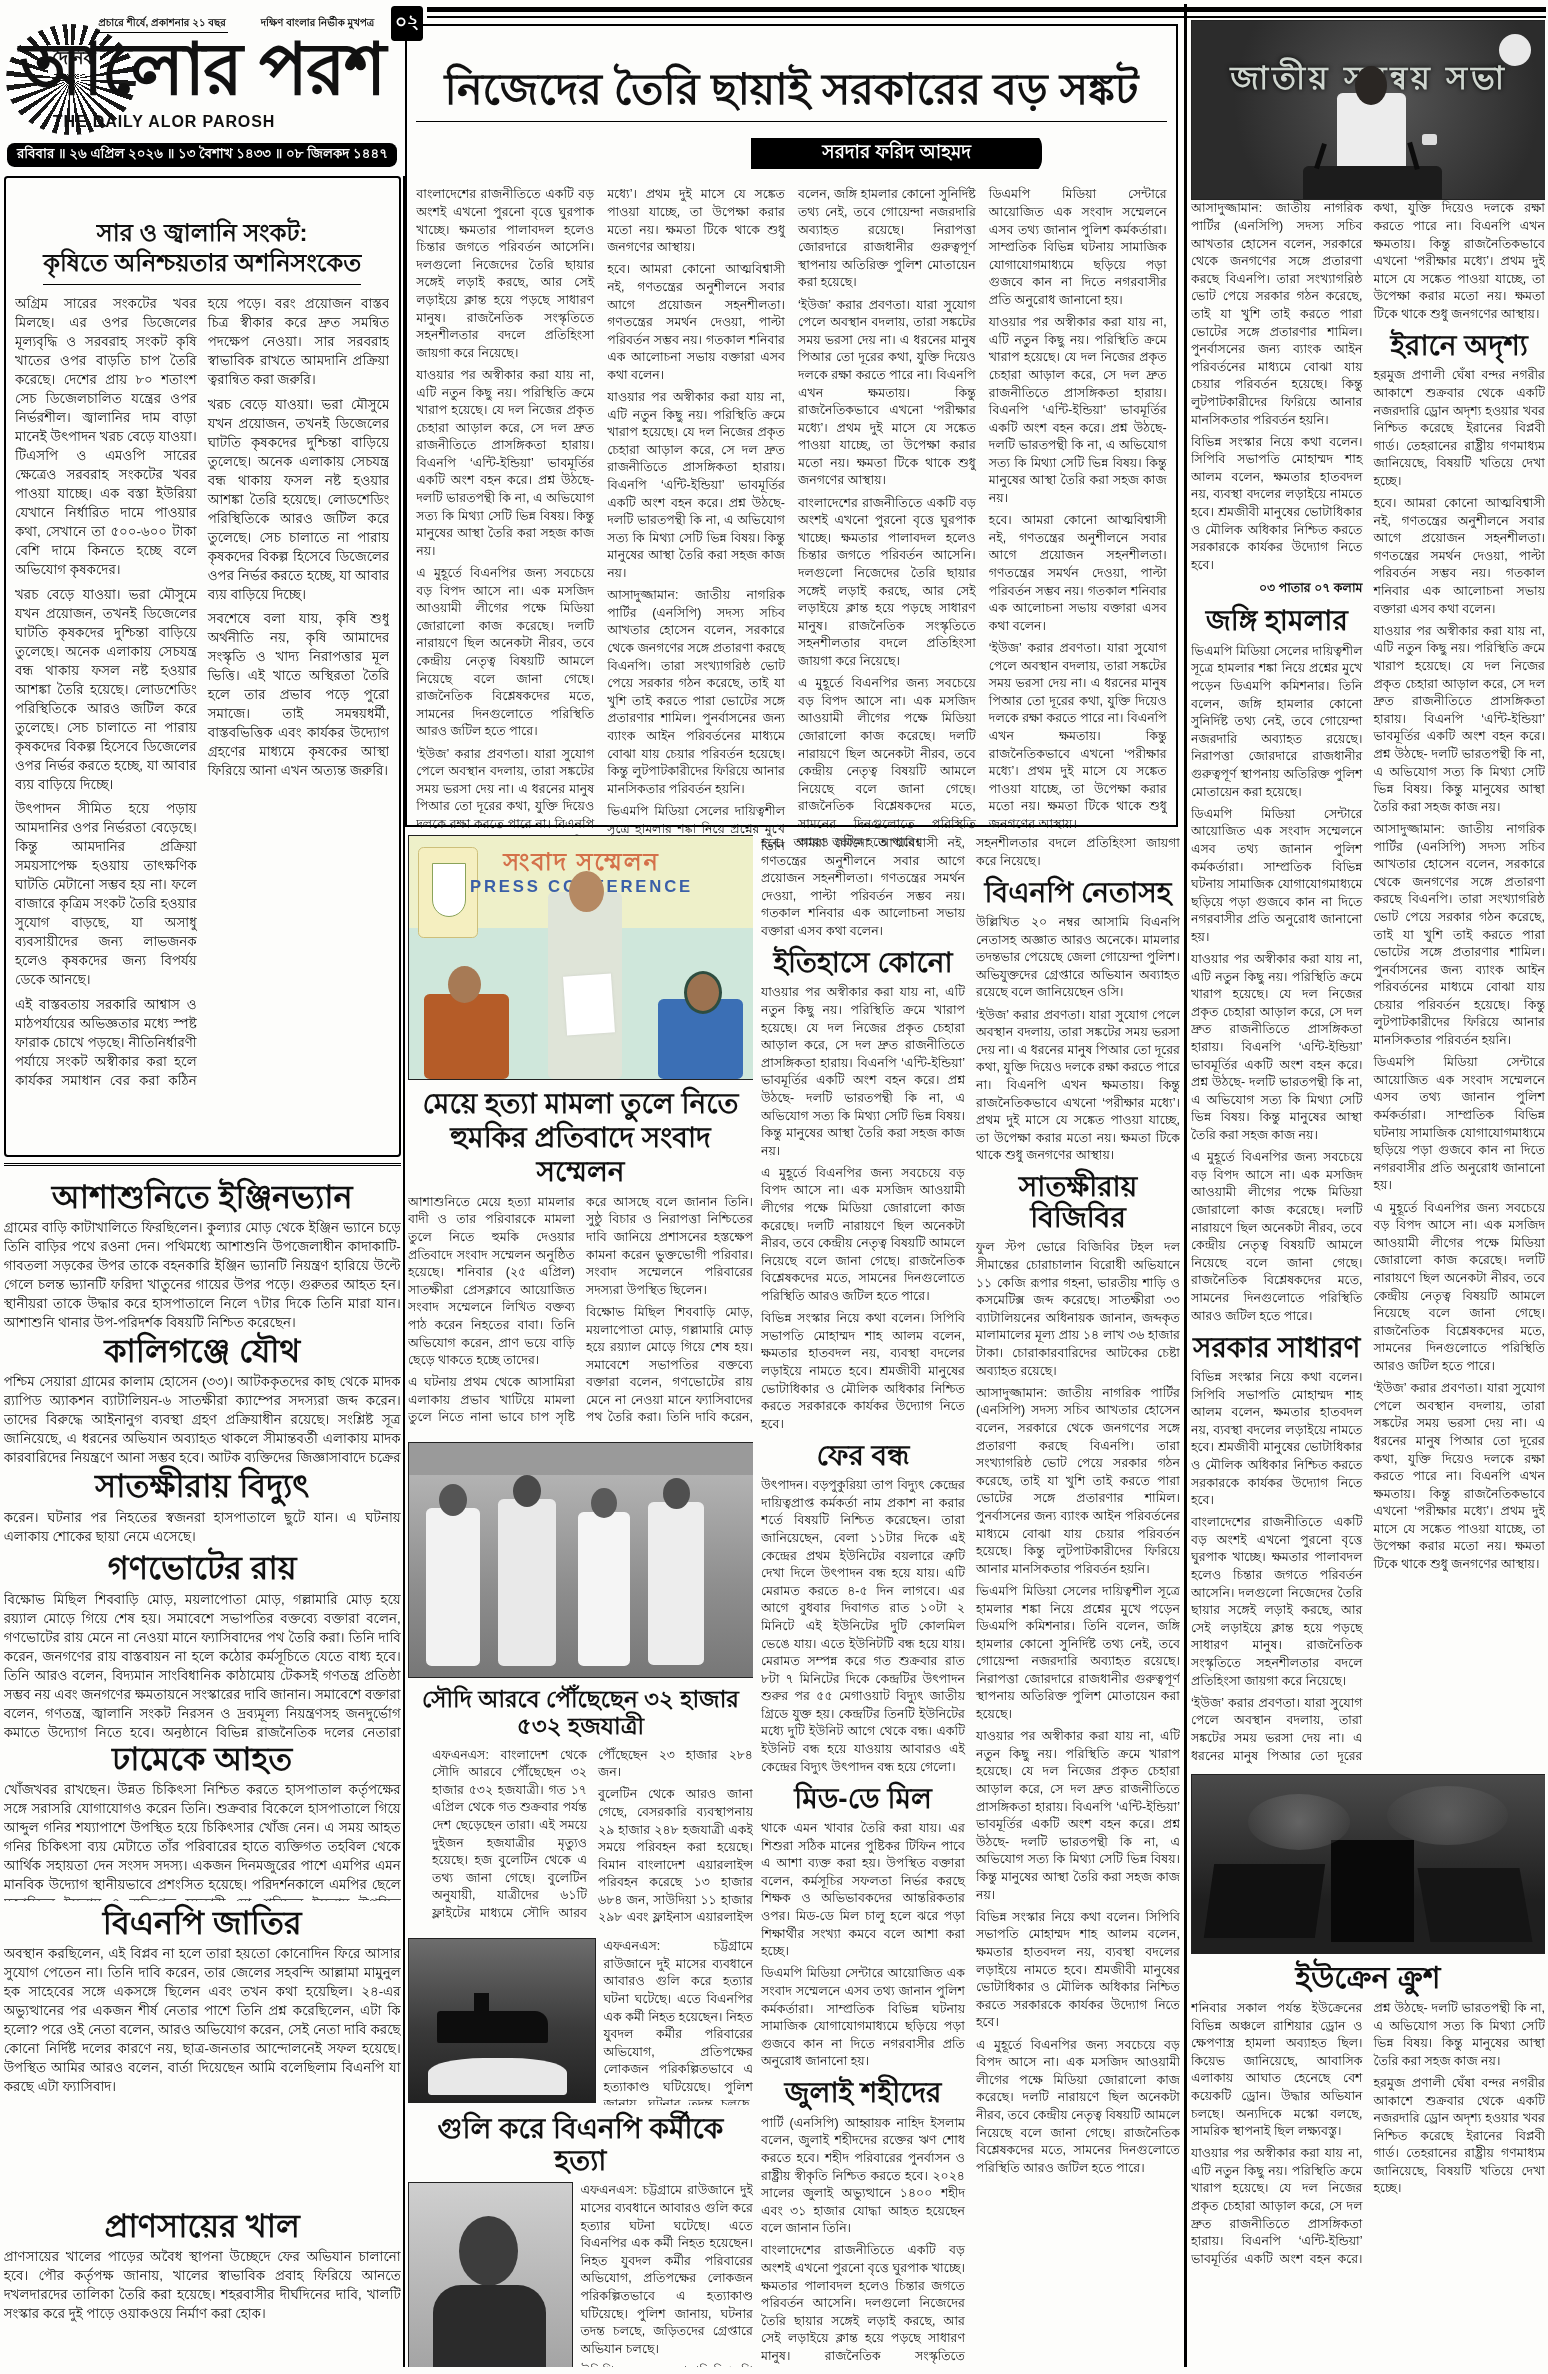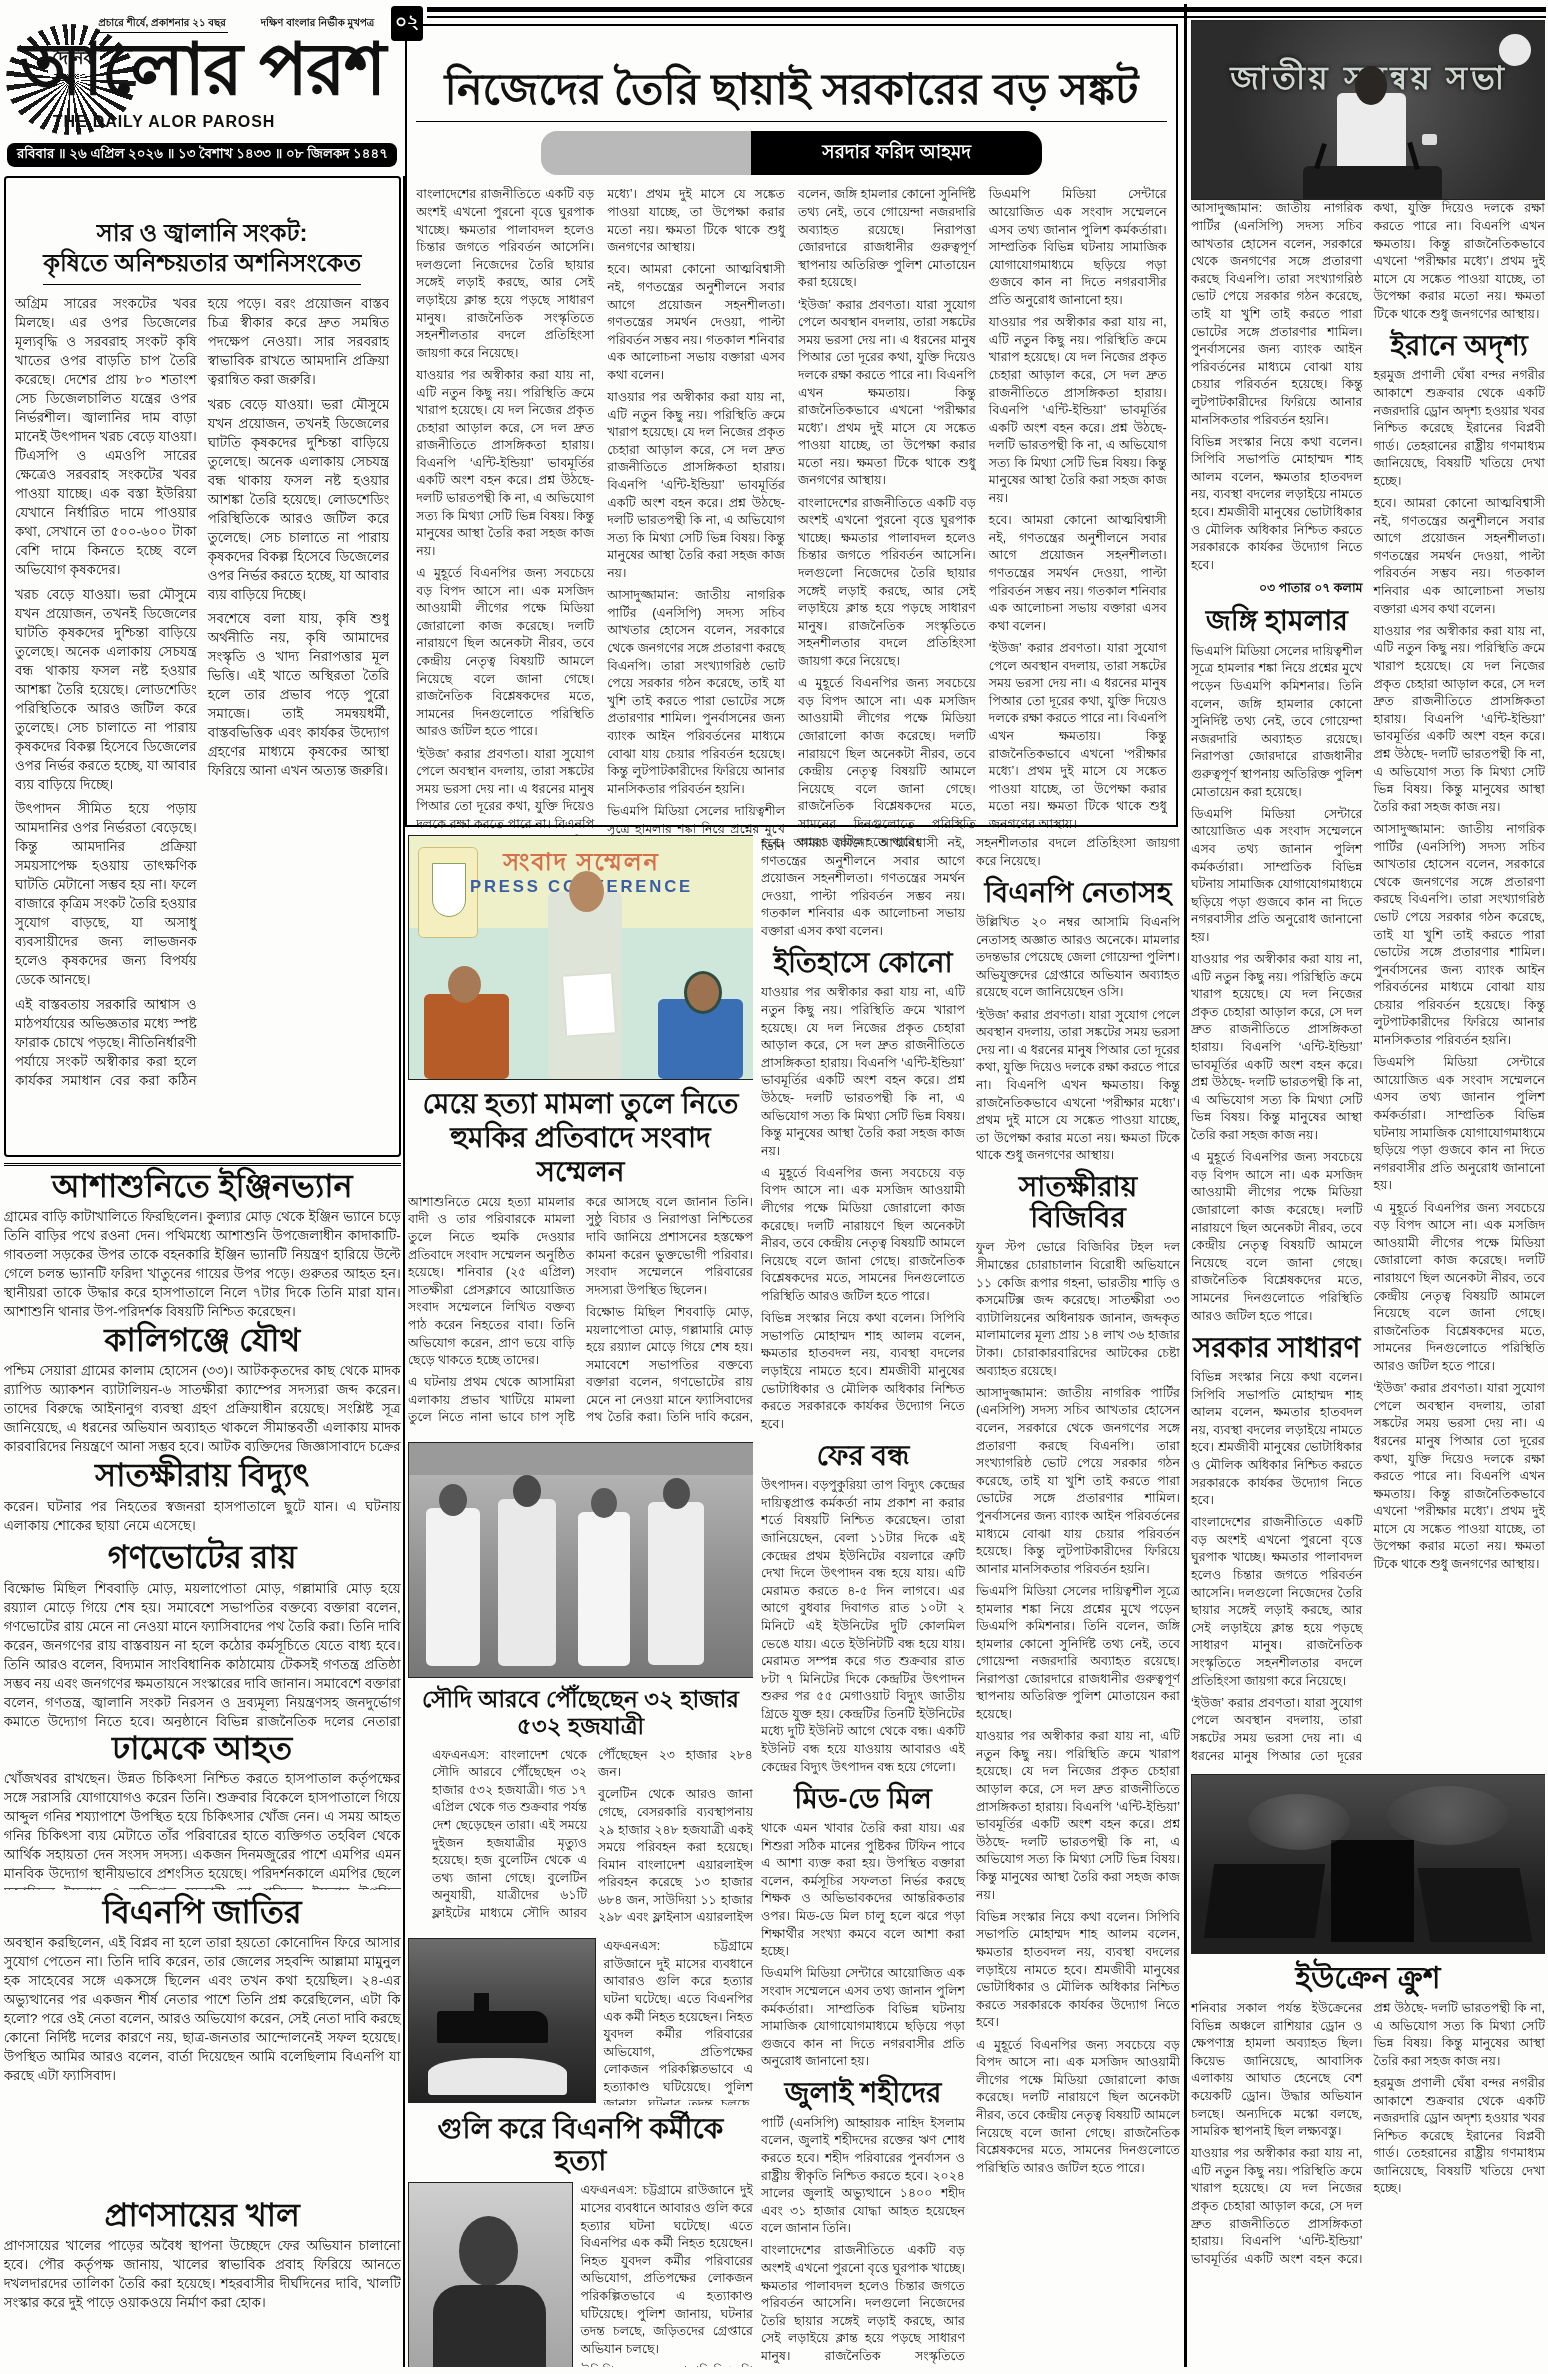--- a/index.html
+++ b/index.html
@@ -8,21 +8,21 @@
   .abs{position:absolute;}
   .bt{font-size:12.5px;line-height:17.6px;text-align:justify;margin:0 0 4.6px;}
   .bt-lg{font-size:13.4px;line-height:19px;text-align:justify;margin:0 0 5.6px;}
   .cols2{column-count:2;column-gap:11px;column-fill:auto;height:100%;overflow:hidden;}
   .cols4{column-count:4;column-gap:13px;column-fill:auto;height:100%;overflow:hidden;}
   .sub-mid{font-size:28px;font-weight:bold;text-align:center;line-height:1.1;margin:7.4px 0 5.6px;column-span:none;}
   .sub-left{font-size:32px;font-weight:bold;text-align:center;line-height:1.05;margin:3.7px 0 3.7px;}
   .headline{font-weight:bold;text-align:center;margin-top:33px;}
   .photo{overflow:hidden;position:relative;border:0.9px solid #222;}
   .caption-on-photo{position:absolute;width:100%;text-align:center;font-weight:bold;}
-  .pill{display:flex;height:44px;border-radius:16px;overflow:hidden;}
+  .pill{display:flex;height:44px;border-radius:16px;overflow:hidden;align-items:center;}
   .pill .g{background:#b9b9b9;width:42%;}
   .pill .b{background:#000;color:#fff;width:58%;display:flex;align-items:center;justify-content:center;
            font-size:18.6px;font-weight:bold;}
   .rule-h{background:#000;}
   .note-right{font-size:12.5px;font-weight:bold;text-align:right;margin:0 0 5.6px;}
   .ed-box{border:2.8px solid #000;border-radius:3.7px;}
   .person{position:absolute;border-radius:5.6px;}
   .head{position:absolute;border-radius:50%;}
 </style>
 </head>
@@ -81,21 +81,21 @@
     <div class="cols2" style="height:798px;">
       <p class="bt-lg">অগ্রিম সারের সংকটের খবর মিলছে। এর ওপর ডিজেলের মূল্যবৃদ্ধি ও সরবরাহ সংকট কৃষি খাতের ওপর বাড়তি চাপ তৈরি করেছে। দেশের প্রায় ৮০ শতাংশ সেচ ডিজেলচালিত যন্ত্রের ওপর নির্ভরশীল। জ্বালানির দাম বাড়া মানেই উৎপাদন খরচ বেড়ে যাওয়া। টিএসপি ও এমওপি সারের ক্ষেত্রেও সরবরাহ সংকটের খবর পাওয়া যাচ্ছে। এক বস্তা ইউরিয়া যেখানে নির্ধারিত দামে পাওয়ার কথা, সেখানে তা ৫০০-৬০০ টাকা বেশি দামে কিনতে হচ্ছে বলে অভিযোগ কৃষকদের।</p>
       <p class="bt-lg">খরচ বেড়ে যাওয়া। ভরা মৌসুমে যখন প্রয়োজন, তখনই ডিজেলের ঘাটতি কৃষকদের দুশ্চিন্তা বাড়িয়ে তুলেছে। অনেক এলাকায় সেচযন্ত্র বন্ধ থাকায় ফসল নষ্ট হওয়ার আশঙ্কা তৈরি হয়েছে। লোডশেডিং পরিস্থিতিকে আরও জটিল করে তুলেছে। সেচ চালাতে না পারায় কৃষকদের বিকল্প হিসেবে ডিজেলের ওপর নির্ভর করতে হচ্ছে, যা আবার ব্যয় বাড়িয়ে দিচ্ছে।</p>
       <p class="bt-lg">উৎপাদন সীমিত হয়ে পড়ায় আমদানির ওপর নির্ভরতা বেড়েছে। কিন্তু আমদানির প্রক্রিয়া সময়সাপেক্ষ হওয়ায় তাৎক্ষণিক ঘাটতি মেটানো সম্ভব হয় না। ফলে বাজারে কৃত্রিম সংকট তৈরি হওয়ার সুযোগ বাড়ছে, যা অসাধু ব্যবসায়ীদের জন্য লাভজনক হলেও কৃষকদের জন্য বিপর্যয় ডেকে আনছে।</p>
       <p class="bt-lg">এই বাস্তবতায় সরকারি আশ্বাস ও মাঠপর্যায়ের অভিজ্ঞতার মধ্যে স্পষ্ট ফারাক চোখে পড়ছে। নীতিনির্ধারণী পর্যায়ে সংকট অস্বীকার করা হলে কার্যকর সমাধান বের করা কঠিন হয়ে পড়ে। বরং প্রয়োজন বাস্তব চিত্র স্বীকার করে দ্রুত সমন্বিত পদক্ষেপ নেওয়া। সার সরবরাহ স্বাভাবিক রাখতে আমদানি প্রক্রিয়া ত্বরান্বিত করা জরুরি।</p>
       <p class="bt-lg">খরচ বেড়ে যাওয়া। ভরা মৌসুমে যখন প্রয়োজন, তখনই ডিজেলের ঘাটতি কৃষকদের দুশ্চিন্তা বাড়িয়ে তুলেছে। অনেক এলাকায় সেচযন্ত্র বন্ধ থাকায় ফসল নষ্ট হওয়ার আশঙ্কা তৈরি হয়েছে। লোডশেডিং পরিস্থিতিকে আরও জটিল করে তুলেছে। সেচ চালাতে না পারায় কৃষকদের বিকল্প হিসেবে ডিজেলের ওপর নির্ভর করতে হচ্ছে, যা আবার ব্যয় বাড়িয়ে দিচ্ছে।</p>
       <p class="bt-lg">সবশেষে বলা যায়, কৃষি শুধু অর্থনীতি নয়, কৃষি আমাদের সংস্কৃতি ও খাদ্য নিরাপত্তার মূল ভিত্তি। এই খাতে অস্থিরতা তৈরি হলে তার প্রভাব পড়ে পুরো সমাজে। তাই সমন্বয়ধর্মী, বাস্তবভিত্তিক এবং কার্যকর উদ্যোগ গ্রহণের মাধ্যমে কৃষকের আস্থা ফিরিয়ে আনা এখন অত্যন্ত জরুরি।</p>
     </div>
   </div>
 
-  <div class="abs" style="left:3.7px;top:1163px;width:397px;height:1206px;border-top:3.7px double #000;padding-top:0;overflow:hidden;box-sizing:border-box;">
+  <div class="abs" style="left:3.7px;top:1163px;width:397px;height:1206px;border-top:3.7px double #000;padding-top:11px;overflow:hidden;box-sizing:border-box;">
     <div class="sub-left">আশাশুনিতে ইঞ্জিনভ্যান</div>
     <p class="bt-lg" style="height:111px;overflow:hidden;">গ্রামের বাড়ি কাটাখালিতে ফিরছিলেন। কুল্যার মোড় থেকে ইঞ্জিন ভ্যানে চড়ে তিনি বাড়ির পথে রওনা দেন। পথিমধ্যে আশাশুনি উপজেলাধীন কাদাকাটি-গাবতলা সড়কের উপর তাকে বহনকারি ইঞ্জিন ভ্যানটি নিয়ন্ত্রণ হারিয়ে উল্টে গেলে চলন্ত ভ্যানটি ফরিদা খাতুনের গায়ের উপর পড়ে। গুরুতর আহত হন। স্থানীয়রা তাকে উদ্ধার করে হাসপাতালে নিলে ৭টার দিকে তিনি মারা যান। আশাশুনি থানার উপ-পরিদর্শক বিষয়টি নিশ্চিত করেছেন।</p>
     <div class="sub-left">কালিগঞ্জে যৌথ</div>
     <p class="bt-lg" style="height:93px;overflow:hidden;">পশ্চিম সেয়ারা গ্রামের কালাম হোসেন (৩৩)। আটককৃতদের কাছ থেকে মাদক র‍্যাপিড অ্যাকশন ব্যাটালিয়ন-৬ সাতক্ষীরা ক্যাম্পের সদস্যরা জব্দ করেন। তাদের বিরুদ্ধে আইনানুগ ব্যবস্থা গ্রহণ প্রক্রিয়াধীন রয়েছে। সংশ্লিষ্ট সূত্র জানিয়েছে, এ ধরনের অভিযান অব্যাহত থাকলে সীমান্তবর্তী এলাকায় মাদক কারবারিদের নিয়ন্ত্রণে আনা সম্ভব হবে। আটক ব্যক্তিদের জিজ্ঞাসাবাদে চক্রের অন্য সদস্যদের শনাক্তের চেষ্টা চলছে।</p>
     <div class="sub-left">সাতক্ষীরায় বিদ্যুৎ</div>
     <p class="bt-lg" style="height:39px;overflow:hidden;">করেন। ঘটনার পর নিহতের স্বজনরা হাসপাতালে ছুটে যান। এ ঘটনায় এলাকায় শোকের ছায়া নেমে এসেছে।</p>
     <div class="sub-left">গণভোটের রায়</div>
     <p class="bt-lg" style="height:148px;overflow:hidden;">বিক্ষোভ মিছিল শিববাড়ি মোড়, ময়লাপোতা মোড়, গল্লামারি মোড় হয়ে রয়্যাল মোড়ে গিয়ে শেষ হয়। সমাবেশে সভাপতির বক্তব্যে বক্তারা বলেন, গণভোটের রায় মেনে না নেওয়া মানে ফ্যাসিবাদের পথ তৈরি করা। তিনি দাবি করেন, জনগণের রায় বাস্তবায়ন না হলে কঠোর কর্মসূচিতে যেতে বাধ্য হবে। তিনি আরও বলেন, বিদ্যমান সাংবিধানিক কাঠামোয় টেকসই গণতন্ত্র প্রতিষ্ঠা সম্ভব নয় এবং জনগণের ক্ষমতায়নে সংস্কারের দাবি জানান। সমাবেশে বক্তারা বলেন, গণতন্ত্র, জ্বালানি সংকট নিরসন ও দ্রব্যমূল্য নিয়ন্ত্রণসহ জনদুর্ভোগ কমাতে উদ্যোগ নিতে হবে। অনুষ্ঠানে বিভিন্ন রাজনৈতিক দলের নেতারা বলেন, জনগণের মতামতের প্রতিফলন নিশ্চিত করতে রায়ের দ্রুত বাস্তবায়ন জরুরি।</p>
     <div class="sub-left">ঢামেকে আহত</div>
     <p class="bt-lg" style="height:121px;overflow:hidden;">খোঁজখবর রাখছেন। উন্নত চিকিৎসা নিশ্চিত করতে হাসপাতাল কর্তৃপক্ষের সঙ্গে সরাসরি যোগাযোগও করেন তিনি। শুক্রবার বিকেলে হাসপাতালে গিয়ে আব্দুল গনির শয্যাপাশে উপস্থিত হয়ে চিকিৎসার খোঁজ নেন। এ সময় আহত গনির চিকিৎসা ব্যয় মেটাতে তাঁর পরিবারের হাতে ব্যক্তিগত তহবিল থেকে আর্থিক সহায়তা দেন সংসদ সদস্য। একজন দিনমজুরের পাশে এমপির এমন মানবিক উদ্যোগ স্থানীয়ভাবে প্রশংসিত হয়েছে। পরিদর্শনকালে এমপির ছেলে মুজাহিদুল ইসলাম ও ব্যক্তিগত সহকারী মো. শরিফুল ইসলাম উপস্থিত ছিলেন।</p>

